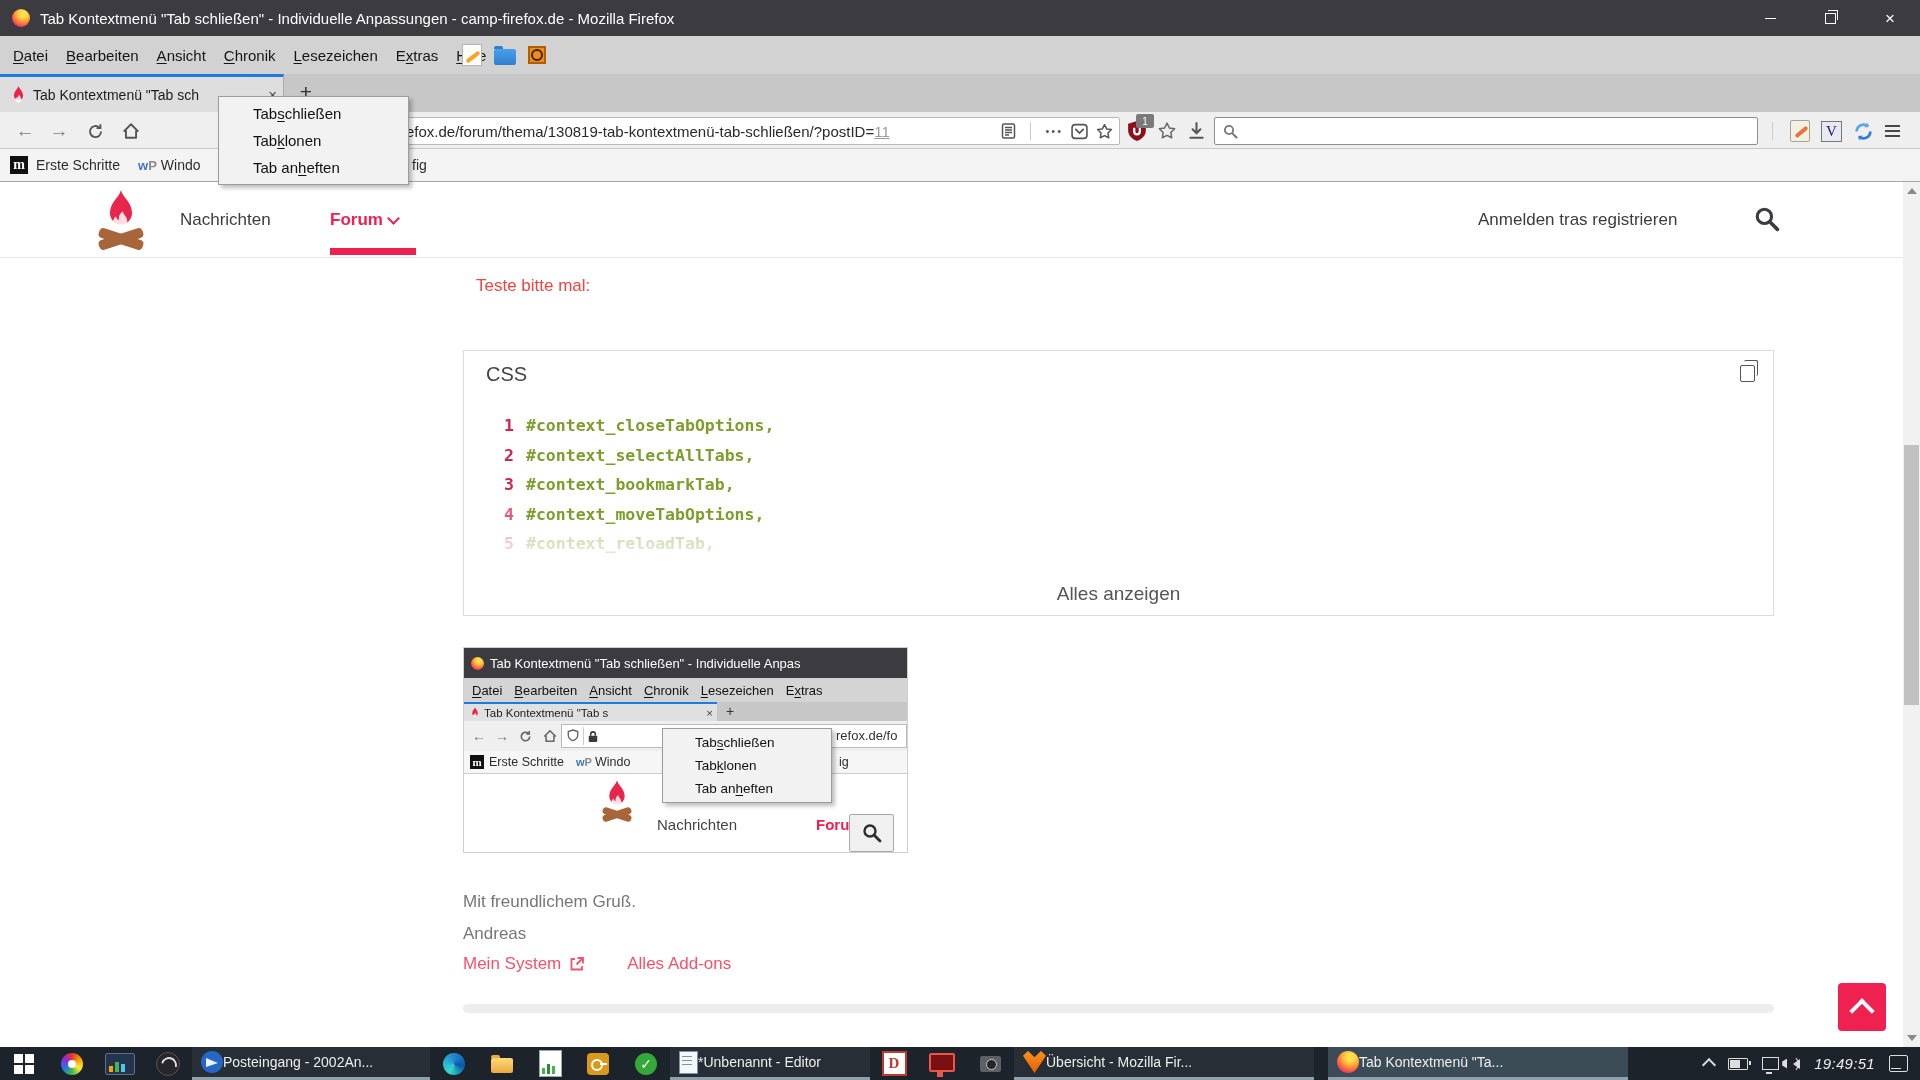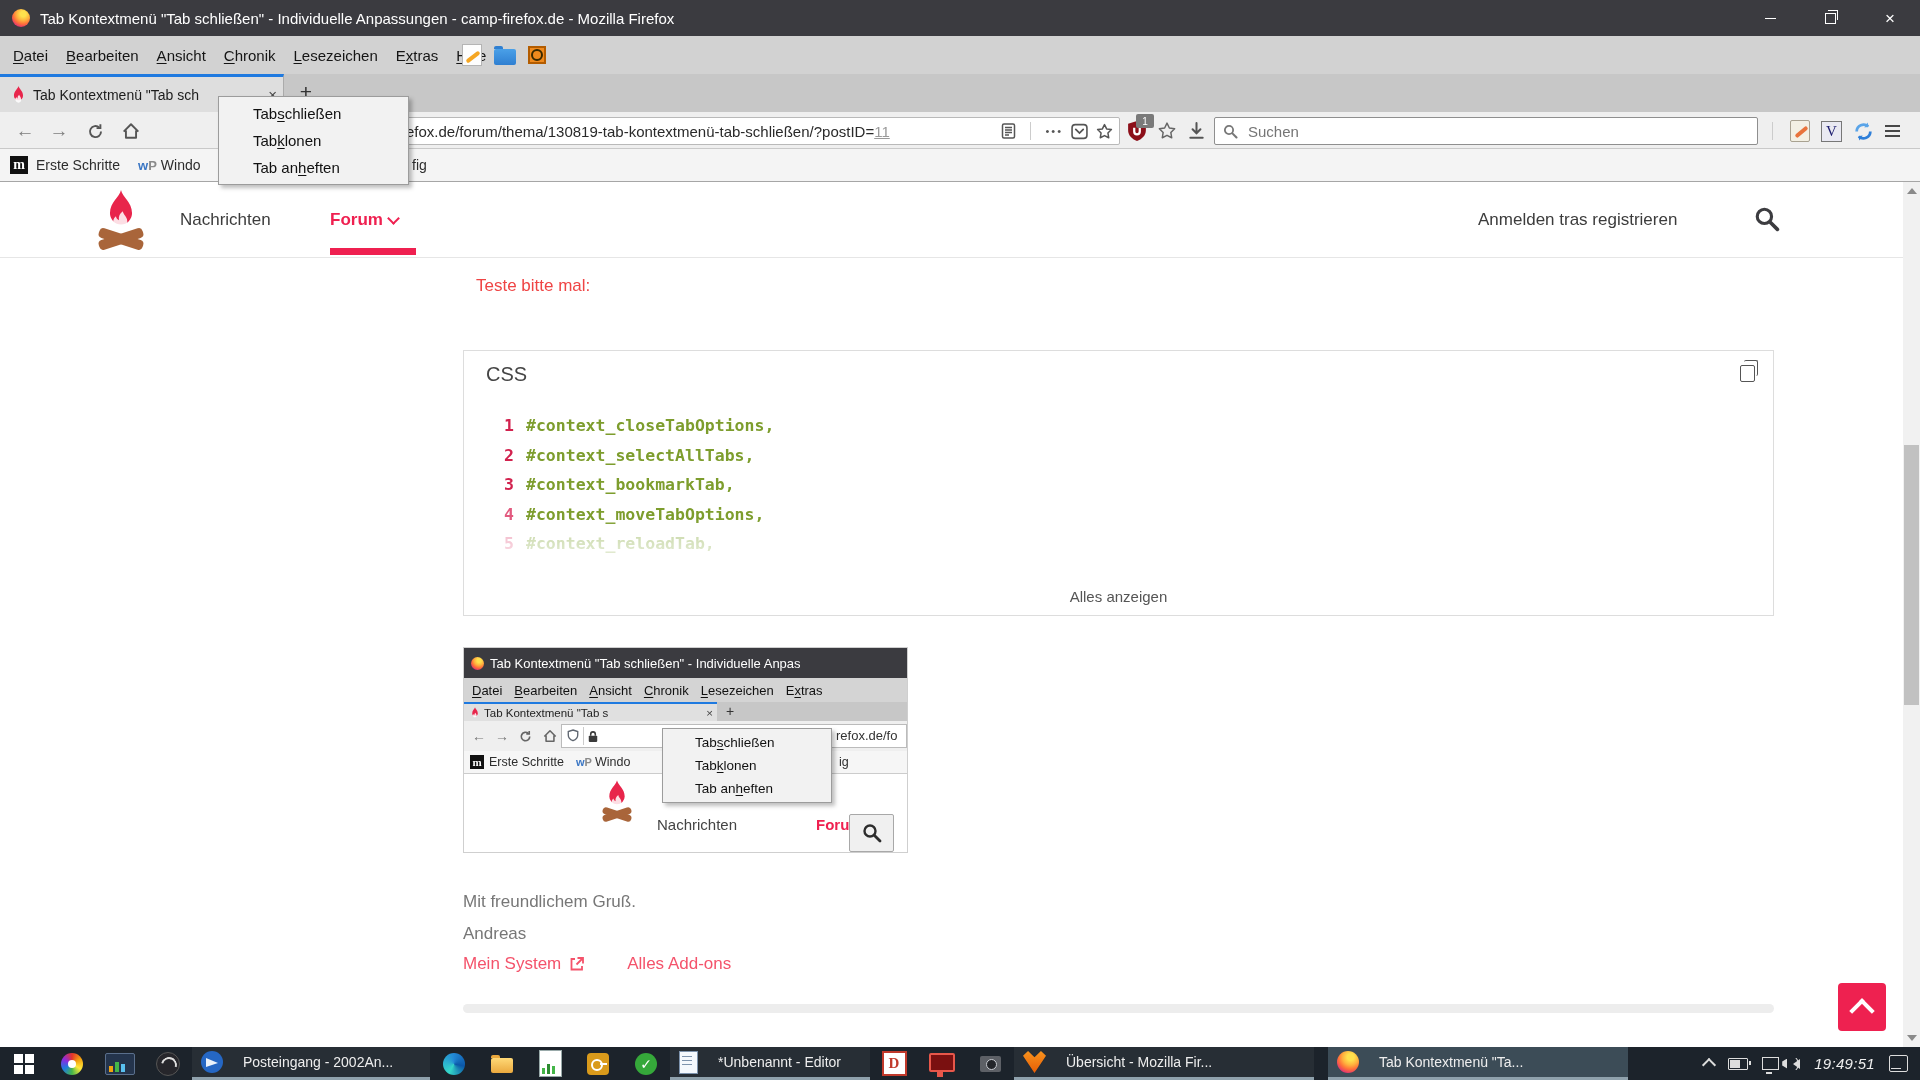--- a/index.html
+++ b/index.html
@@ -111,21 +111,21 @@
   .copy-icon::before{content:"";position:absolute;left:3px;top:-6px;width:13px;height:15px;border:1.5px solid #555;border-radius:2px;
                      border-bottom:none;border-left:none;}
   .code-lines{position:absolute;left:0;top:60px;right:0;font-family:"DejaVu Sans Mono","Liberation Mono",monospace;font-size:16.5px;}
   .code-line{display:flex;height:29.5px;align-items:center;}
   .code-line .ln{width:50px;text-align:right;color:#d2224e;font-weight:bold;flex:0 0 auto;}
   .code-line .ct{margin-left:12px;color:#7d9d2d;font-weight:bold;white-space:pre;}
   .code-line.soft .ln{color:#e25a7f;}
   .code-line.fade .ln{color:#f0abbf;}
   .code-line.fade .ct{color:#bdd096;}
   .code-fade{position:absolute;left:1px;right:1px;bottom:34px;height:62px;background:linear-gradient(rgba(255,255,255,0),#fff);}
-  .code-showall{position:absolute;left:0;right:0;bottom:10px;text-align:center;font-size:15px;color:#555;}
+  .code-showall{position:absolute;left:0;right:0;bottom:10px;text-align:center;font-size:19px;color:#555;}
 
   
   .mini{position:absolute;left:463px;top:465px;width:443px;height:204px;border:1px solid #cfcfcf;box-sizing:content-box;
         overflow:hidden;background:#fff;}
   .mini *{box-sizing:border-box;}
   .mini-title{position:absolute;left:0;top:0;width:100%;height:30px;background:#3b3b40;display:flex;align-items:center;
               color:#fff;font-size:13px;white-space:nowrap;padding-left:7px;}
   .mini-menu{position:absolute;left:0;top:30px;width:100%;height:24px;background:#d4d4d4;display:flex;align-items:center;
              font-size:13px;color:#111;padding-left:2px;}
   .mini-menu .menu-item{padding:0 6px;}
@@ -158,21 +158,21 @@
   
   .scrollbar{position:absolute;left:1903px;top:182px;width:17px;height:865px;background:#f1f1f1;z-index:40;}
   .sb-arrow{position:absolute;left:4px;width:0;height:0;border-left:5px solid transparent;border-right:5px solid transparent;}
   .sb-up{top:6px;border-bottom:6px solid #8a8a8a;}
   .sb-down{bottom:6px;border-top:6px solid #8a8a8a;}
   .sb-thumb{position:absolute;left:1px;top:263px;width:15px;height:260px;background:#c1c1c1;}
 
   
   .taskbar{position:absolute;left:0;top:1047px;width:1920px;height:33px;background:#1c232b;display:flex;align-items:stretch;color:#eee;}
   .tb-btn{width:48px;display:flex;align-items:center;justify-content:center;flex:0 0 auto;}
-  .task{display:flex;align-items:center;gap:20px;padding:0 9px;border-bottom:3px solid #8fa1ac;background:rgba(255,255,255,.05);
+  .task{display:flex;align-items:center;gap:0;padding:0 9px;border-bottom:3px solid #8fa1ac;background:rgba(255,255,255,.05);
         font-size:14px;white-space:nowrap;overflow:hidden;flex:0 0 auto;box-sizing:border-box;}
   .task.current{background:#3c4c57;}
   .task .lbl{overflow:hidden;text-overflow:clip;}
   .win-logo{display:grid;grid-template-columns:9px 9px;grid-template-rows:9px 9px;gap:2px;}
   .win-logo span{background:#fff;display:block;}
   .icon-wheel{width:22px;height:22px;border-radius:50%;background:conic-gradient(#e4342c,#f2a30e,#ffe93c,#45b649,#1f7ae0,#8a2be2,#e4342c);
               display:flex;align-items:center;justify-content:center;}
   .icon-wheel::after{content:"";width:8px;height:8px;border-radius:50%;background:#fff;}
   .icon-monchart{position:relative;width:22px;height:16px;background:#24344c;border:1px solid #5a6f8c;border-radius:2px;display:flex;align-items:flex-end;gap:2px;padding:2px 3px;}
   .icon-monchart i{display:block;width:4px;background:#59c1f0;}
@@ -345,21 +345,20 @@
       <svg width="17" height="18" viewBox="0 0 14 16">
           <path d="M7 1v9M3.5 6.5 7 10l3.5-3.5" fill="none" stroke="#555" stroke-width="1.8" stroke-linecap="round"></path>
           <path d="M1.5 14h11" stroke="#555" stroke-width="1.8" stroke-linecap="round"></path>
         </svg>
     </div>
 
     <div class="searchbox">
       <svg width="15" height="15" style="color:#777">
           <use href="#magnifier"></use>
         </svg>
-      <input type="text" placeholder="Suchen" style="">
     </div>
 
     <div class="nav-right">
       <span class="sep-v"></span>
       <span class="icon-scrollnote"></span>
       <span class="icon-vbox">V</span>
       <svg width="21" height="21" viewBox="0 0 20 20">
         <path d="M16.5 10a6.5 6.5 0 0 1-11 4.7" fill="none" stroke="#2e7fd9" stroke-width="2.6"></path>
         <path d="M3.5 10a6.5 6.5 0 0 1 11-4.7" fill="none" stroke="#5aa4e8" stroke-width="2.6"></path>
         <path d="M14 1.5l.8 4-4 .7z" fill="#5aa4e8"></path>

